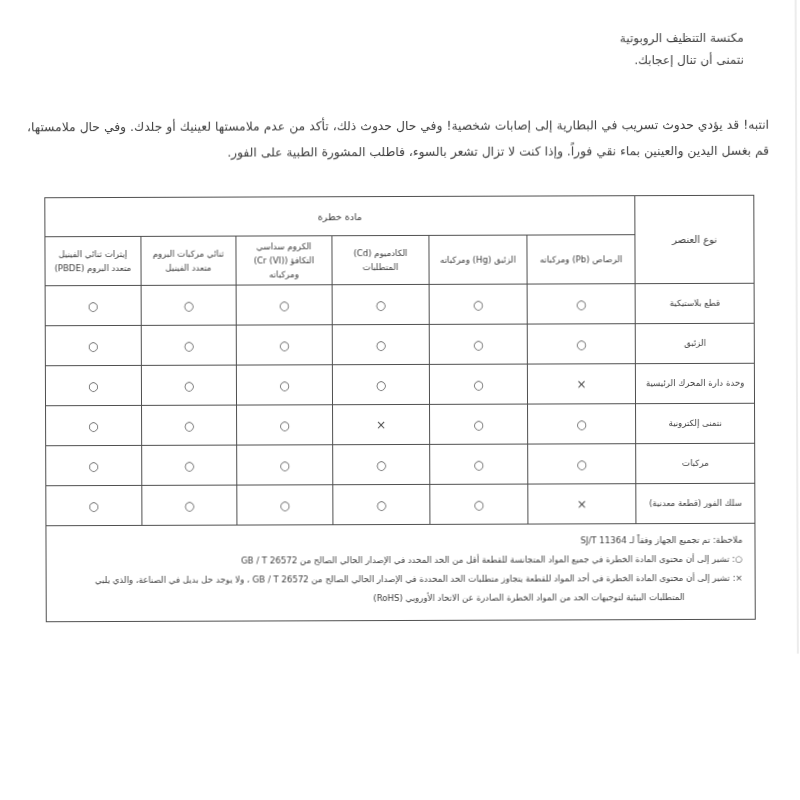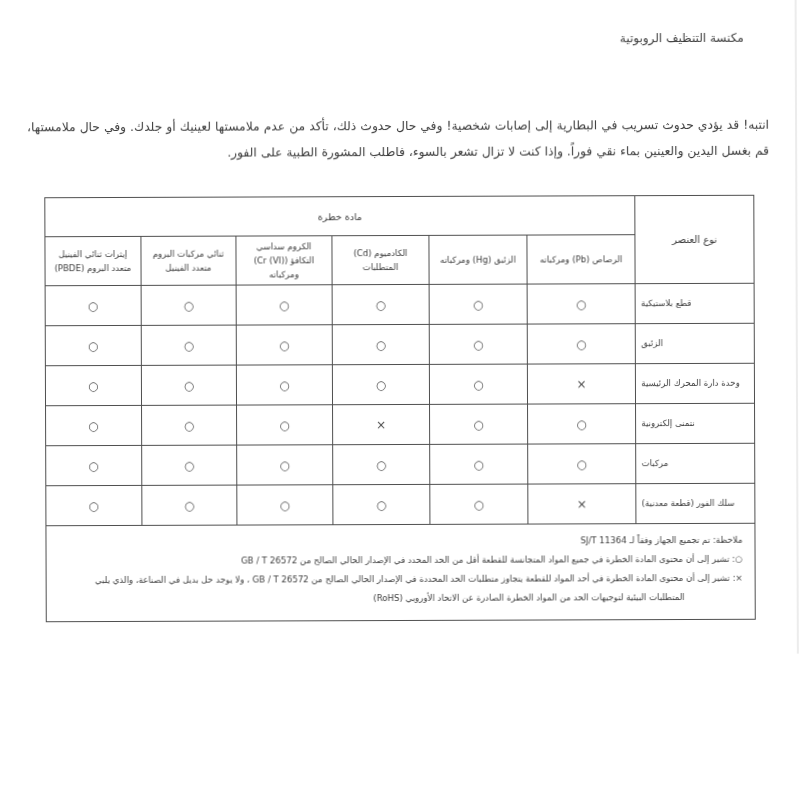--- a/index.html
+++ b/index.html
@@ -79,21 +79,21 @@
   }
   td.mark {
     height: 37px;
     text-align: center;
     font-size: 12px;
     color: #4a4a4a;
     letter-spacing: 0;
   }
   td.label {
     font-size: 8.6px;
-    text-align: left;
+    text-align: center;
     padding: 2px 5px;
     line-height: 13px;
     margin-left: 24px;
   }
   td.notes-cell {
     padding: 7px 12px 12px 12px;
     vertical-align: top;
   }
   .note {
     margin: 0;
@@ -108,20 +108,21 @@
   }
 </style>
 </head>
 <body>
 
 <div class="doc">
   <div class="scan-edge"></div>
 
   <div class="intro" dir="rtl">
     <p>مكنسة التنظيف الروبوتية</p>
+    <p>نتمنى أن تنال إعجابك.</p>
   </div>
 
   <div class="warning" dir="rtl">
     <p>انتبه! قد يؤدي حدوث تسريب في البطارية إلى إصابات شخصية! وفي حال حدوث ذلك، تأكد من عدم ملامستها لعينيك أو جلدك. وفي حال ملامستها، قم بغسل اليدين والعينين بماء نقي فوراً. وإذا كنت لا تزال تشعر بالسوء، فاطلب المشورة الطبية على الفور.</p>
   </div>
 
   <table class="rohs" dir="rtl">
     <colgroup>
       <col style="width:118px">
       <col style="width:108px">

